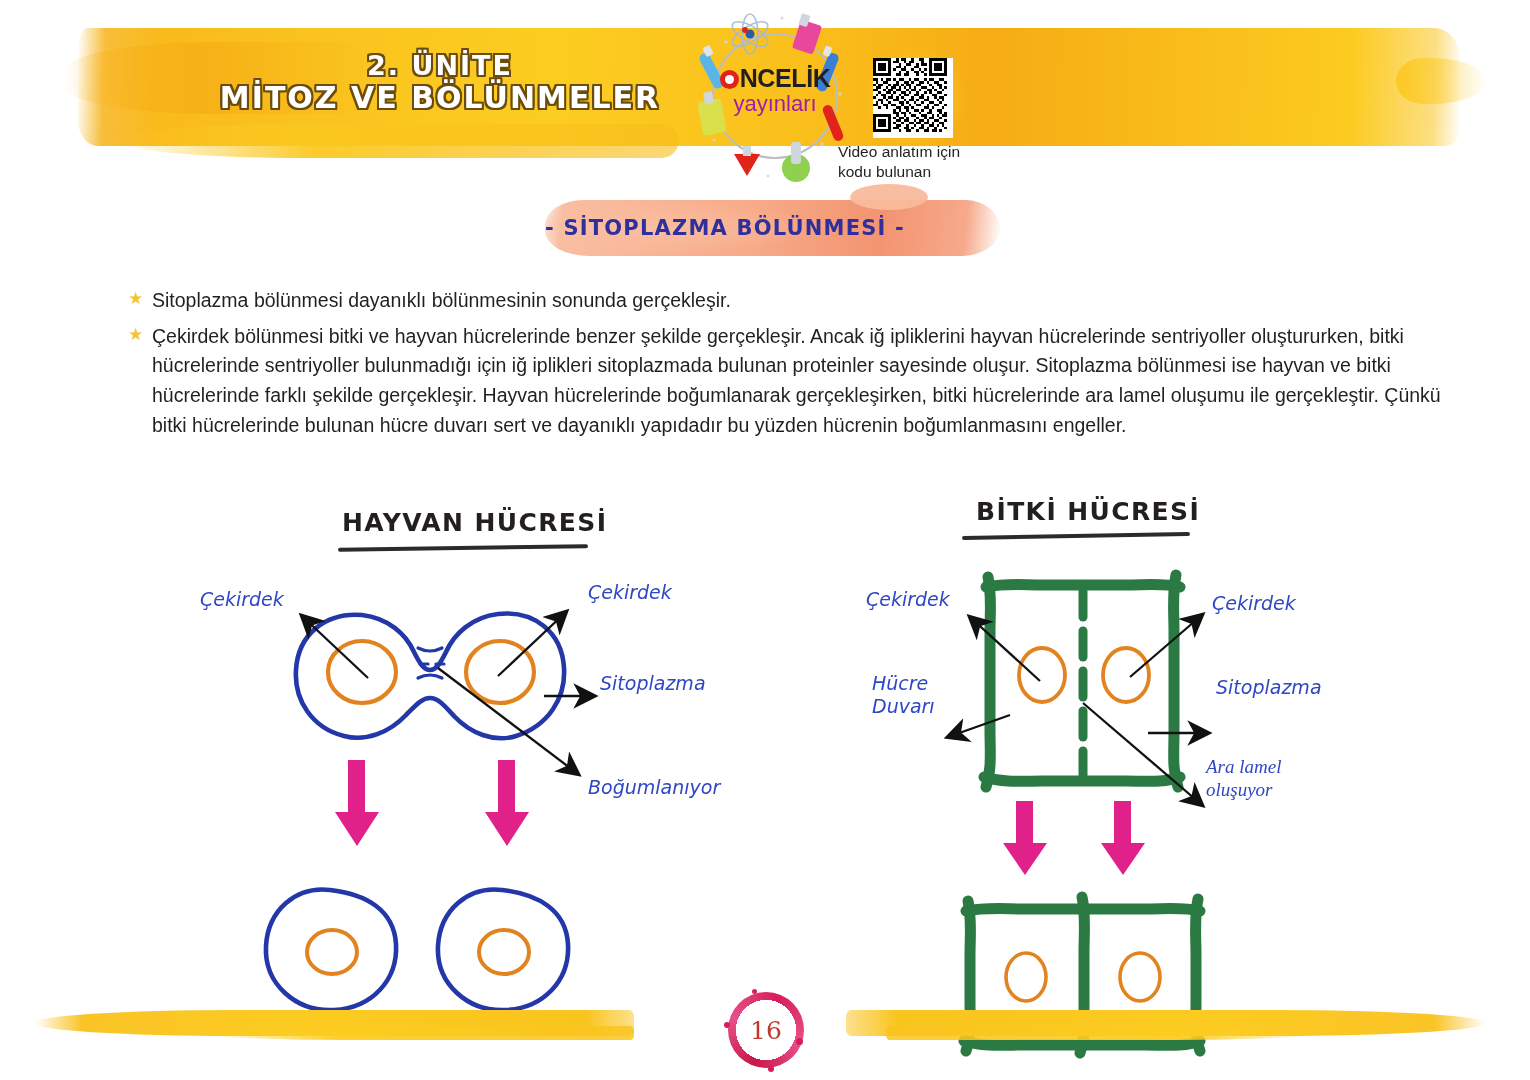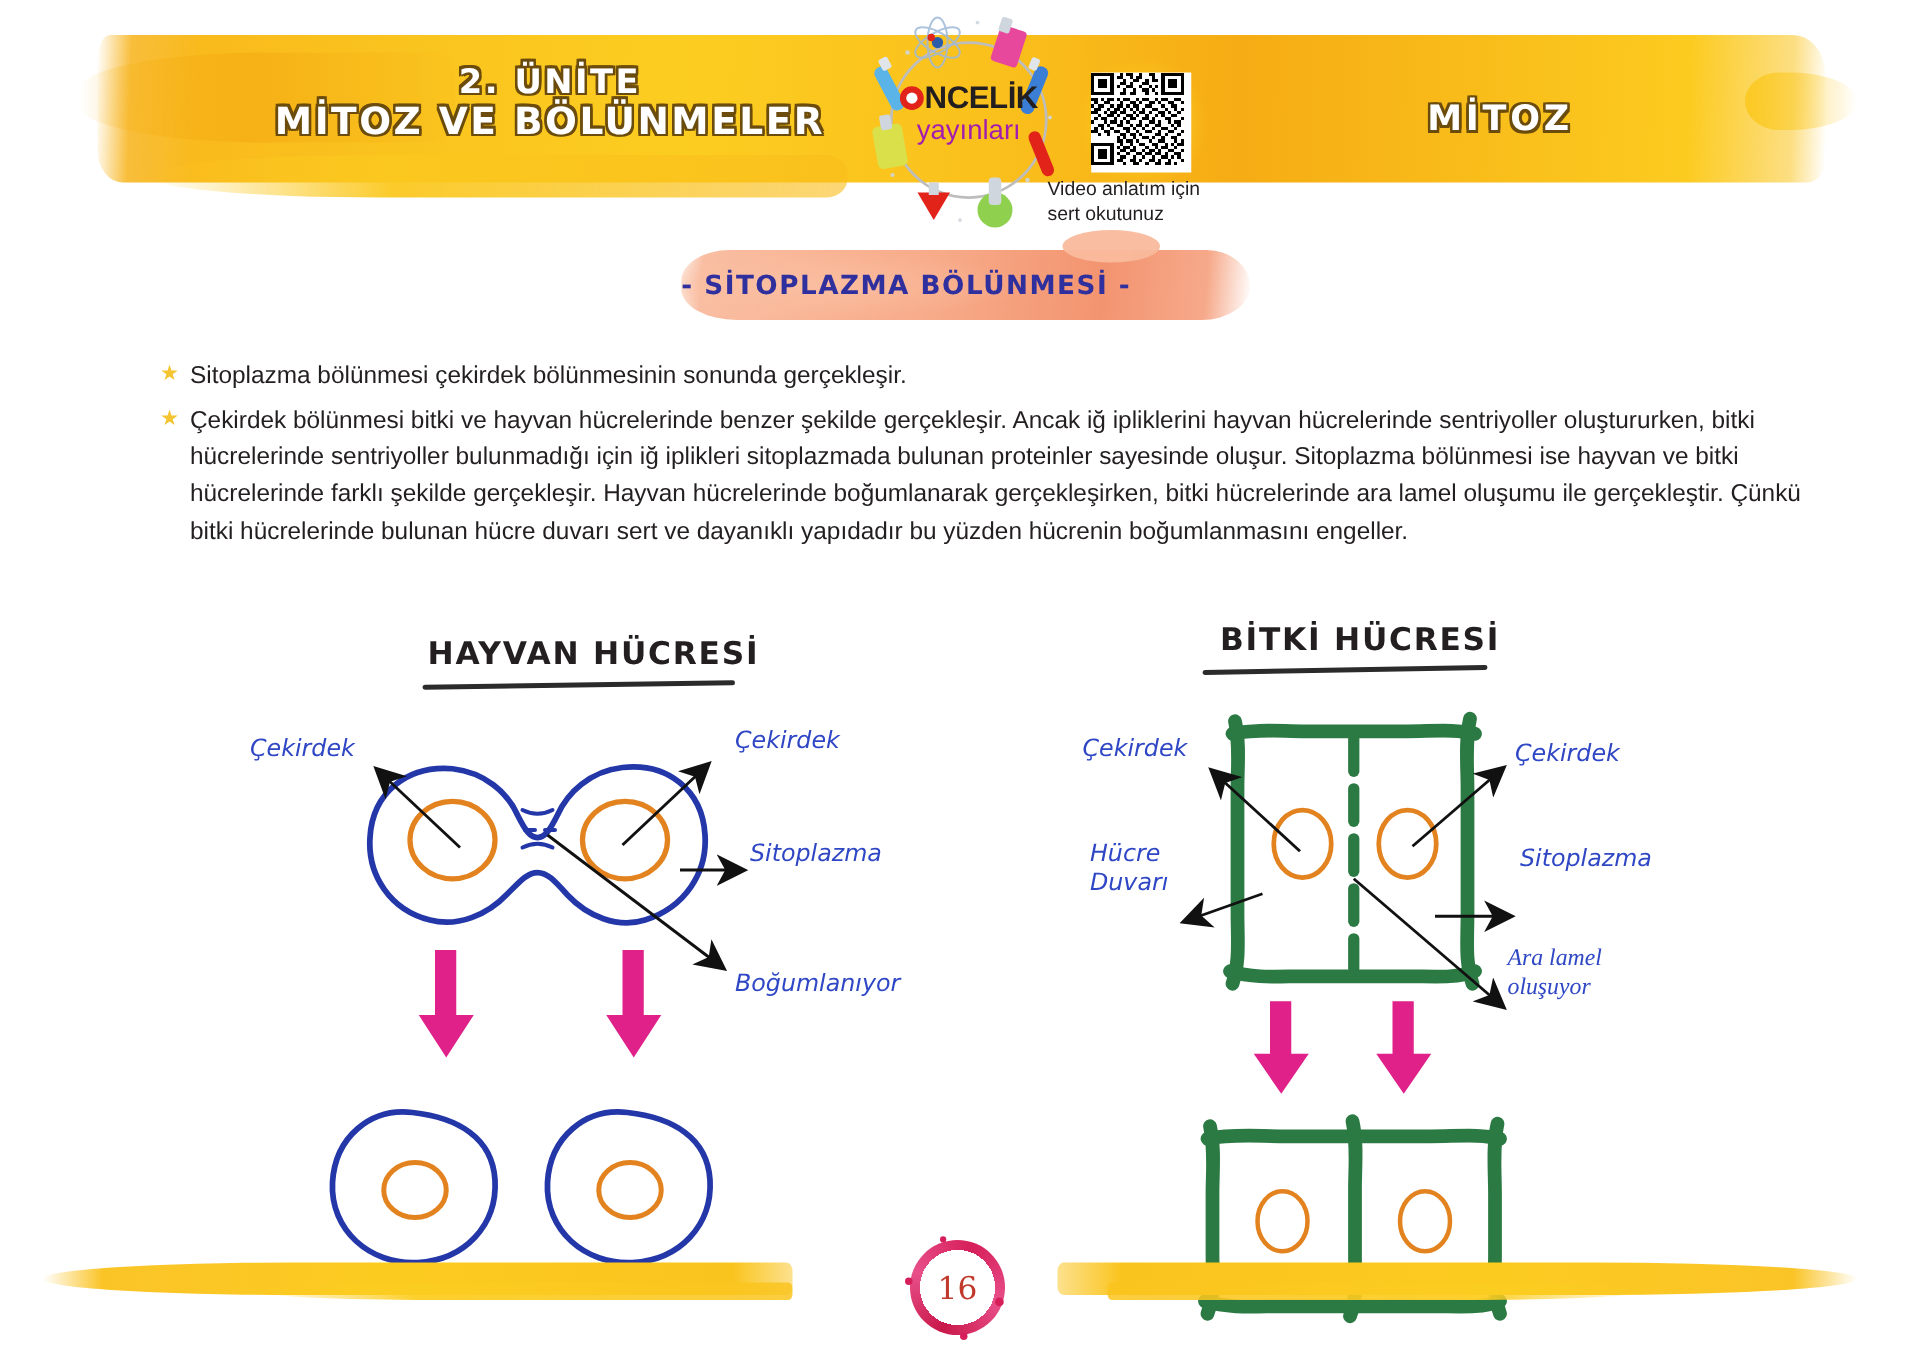--- a/index.html
+++ b/index.html
@@ -162,21 +162,20 @@
 
   <div class="hdr-brush">
       <div class="flick"></div>
     </div>
 
   <div class="unit-title">
     <div class="unit-line1">2. ÜNİTE</div>
     <div class="unit-line2">MİTOZ VE BÖLÜNMELER</div>
   </div>
 
-  <div class="mitoz">MİTOZ</div>
 
   <div class="logo-wrap">
     <svg width="170" height="175" viewBox="0 0 170 175">
       <circle cx="85" cy="88" r="62" fill="none" stroke="#bdbdbd" stroke-width="2.2"></circle>
       <g stroke="#9fb9d8" stroke-width="1.6" fill="none" opacity=".85">
         <ellipse cx="60" cy="26" rx="20" ry="8" transform="rotate(-30 60 26)"></ellipse>
         <ellipse cx="60" cy="26" rx="20" ry="8" transform="rotate(30 60 26)"></ellipse>
         <ellipse cx="60" cy="26" rx="20" ry="8" transform="rotate(90 60 26)"></ellipse>
       </g>
       <circle cx="60" cy="26" r="4.5" fill="#2a5caa"></circle>
@@ -443,30 +442,30 @@
           <rect x="13" y="28" width="2" height="1"></rect>
           <rect x="17" y="28" width="1" height="1"></rect>
           <rect x="20" y="28" width="2" height="1"></rect>
           <rect x="23" y="28" width="2" height="1"></rect>
           <rect x="26" y="28" width="1" height="1"></rect>
       </g>
     </svg>
   </div>
   <div class="qr-cap">
     <div>Video anlatım için</div>
-    <div>sert okutunuz</div>
+    <div>kodu bulunan</div>
   </div>
 
   <div class="banner"></div>
   <div class="banner-text">- SİTOPLAZMA BÖLÜNMESİ -</div>
 
   <div class="body-text">
     <div class="para">
       <span class="star">★</span>
-      <span>Sitoplazma bölünmesi çekirdek bölünmesinin sonunda gerçekleşir.</span>
+      <span>Sitoplazma bölünmesi dayanıklı bölünmesinin sonunda gerçekleşir.</span>
     </div>
     <div class="para">
       <span class="star">★</span>
       <span>Çekirdek bölünmesi bitki ve hayvan hücrelerinde benzer şekilde gerçekleşir. Ancak iğ ipliklerini hayvan hücrelerinde sentriyoller oluştururken, bitki hücrelerinde sentriyoller bulunmadığı için iğ iplikleri sitoplazmada bulunan proteinler sayesinde oluşur. Sitoplazma bölünmesi ise hayvan ve bitki hücrelerinde farklı şekilde gerçekleşir. Hayvan hücrelerinde boğumlanarak gerçekleşirken, bitki hücrelerinde ara lamel oluşumu ile gerçekleştir. Çünkü bitki hücrelerinde bulunan hücre duvarı sert ve dayanıklı yapıdadır bu yüzden hücrenin boğumlanmasını engeller.</span>
     </div>
   </div>
 
   <div class="dh" style="left:342px;top:508px;">HAYVAN HÜCRESİ</div>
   <div class="dh-rule" style="left:338px;top:546px;width:250px;transform:rotate(-.8deg);"></div>
 

